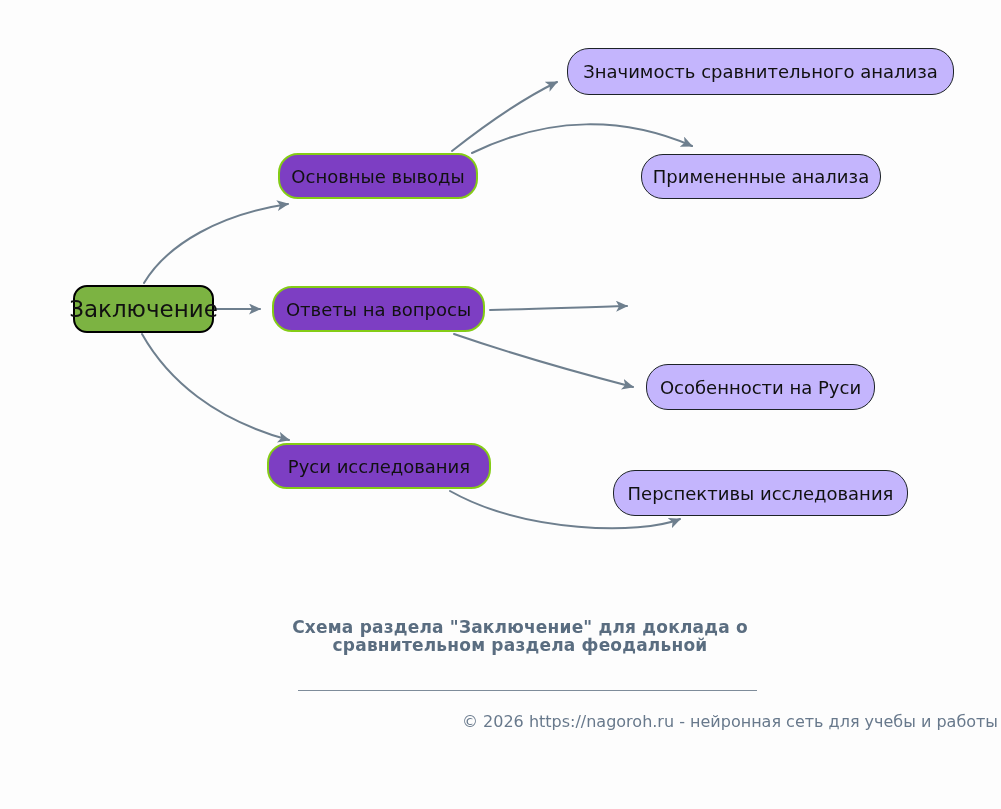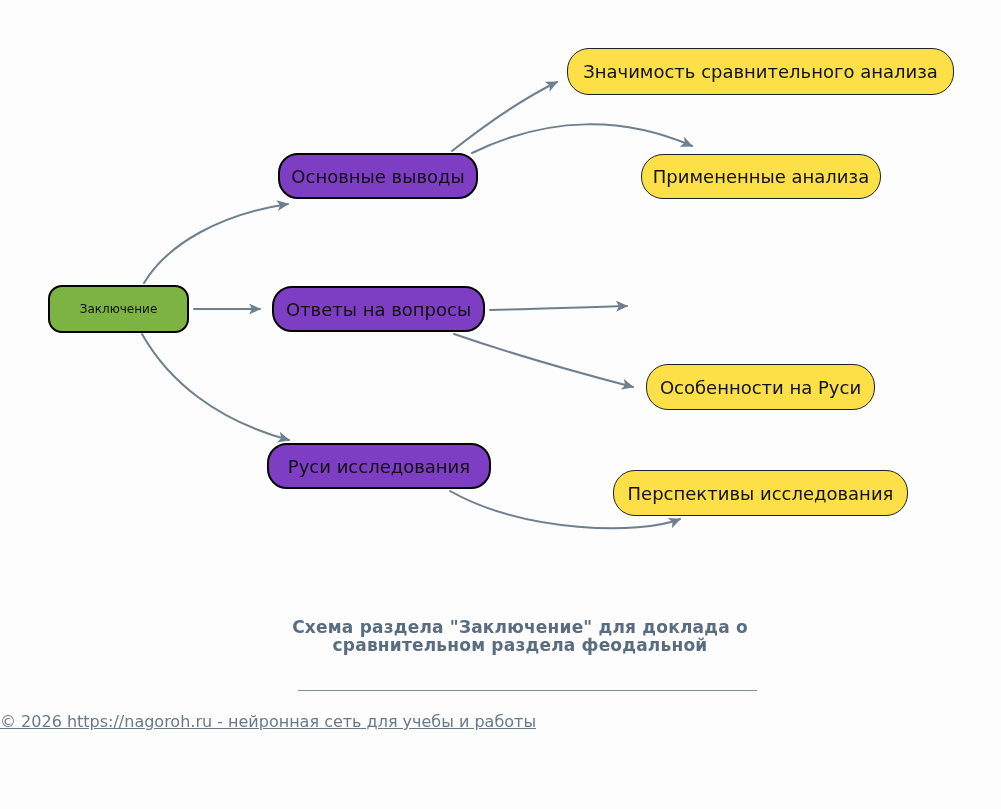--- a/index.html
+++ b/index.html
@@ -16,53 +16,53 @@
     box-sizing:border-box;
     display:flex;align-items:center;justify-content:center;
     white-space:nowrap;
     font-size:18px;color:#111111;
     background:#ffffff;
   }
   .node.root{
     background:#7cb342;
     border:2px solid #000000;
     border-radius:14px;
-    font-size:12px;
+    font-size:23px;
+    margin-left:25px;
   }
   .node.branch{
     background:#7d3ec3;
-    border:2px solid #000000;
+    border:2px solid #84cc16;
     border-radius:20px;
   }
   .node.leaf{
-    background:#fde047;
+    background:#c4b5fd;
     border:1.5px solid #1d2328;
     border-radius:22px;
   }
   .caption{
     position:absolute;
     left:270px;top:618px;width:500px;
     text-align:center;
     font-size:17px;font-weight:bold;
     line-height:1.08;
     color:#5a6d80;
     letter-spacing:0.2px;
   }
   .separator{
     position:absolute;
     left:298px;top:690px;width:459px;height:0;
     border-top:1px solid #7e8c9a;
   }
   .footer{
     position:absolute;
     left:0;top:712px;width:998px;
-    text-align:left;
+    text-align:right;
     font-size:16px;
     color:#68798c;
-    text-decoration:underline;
   }
 </style>
 </head>
 <body>
 
 <div class="stage">
 
   <svg class="edges" viewBox="0 0 1001 809">
     <defs>
       <marker id="arrow" markerWidth="14" markerHeight="12" refX="11" refY="5.5" orient="auto" markerUnits="userSpaceOnUse">

